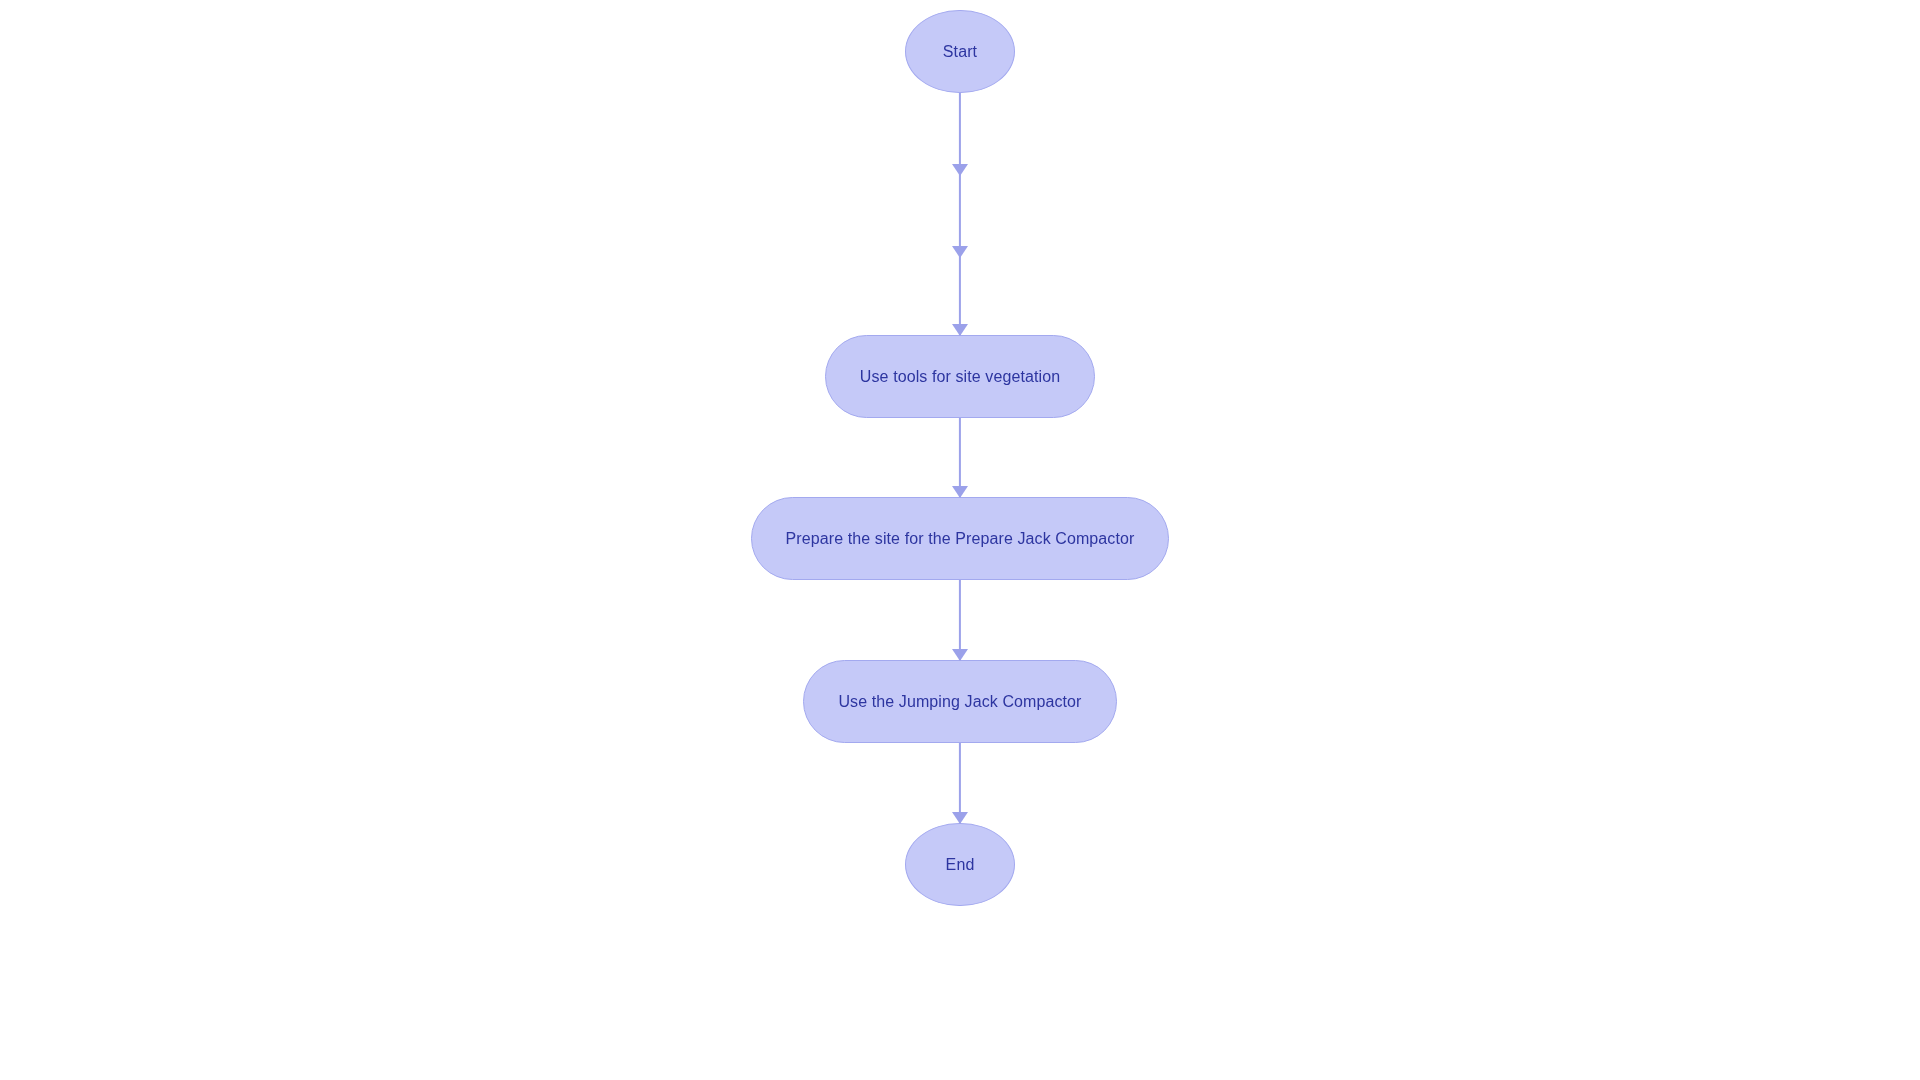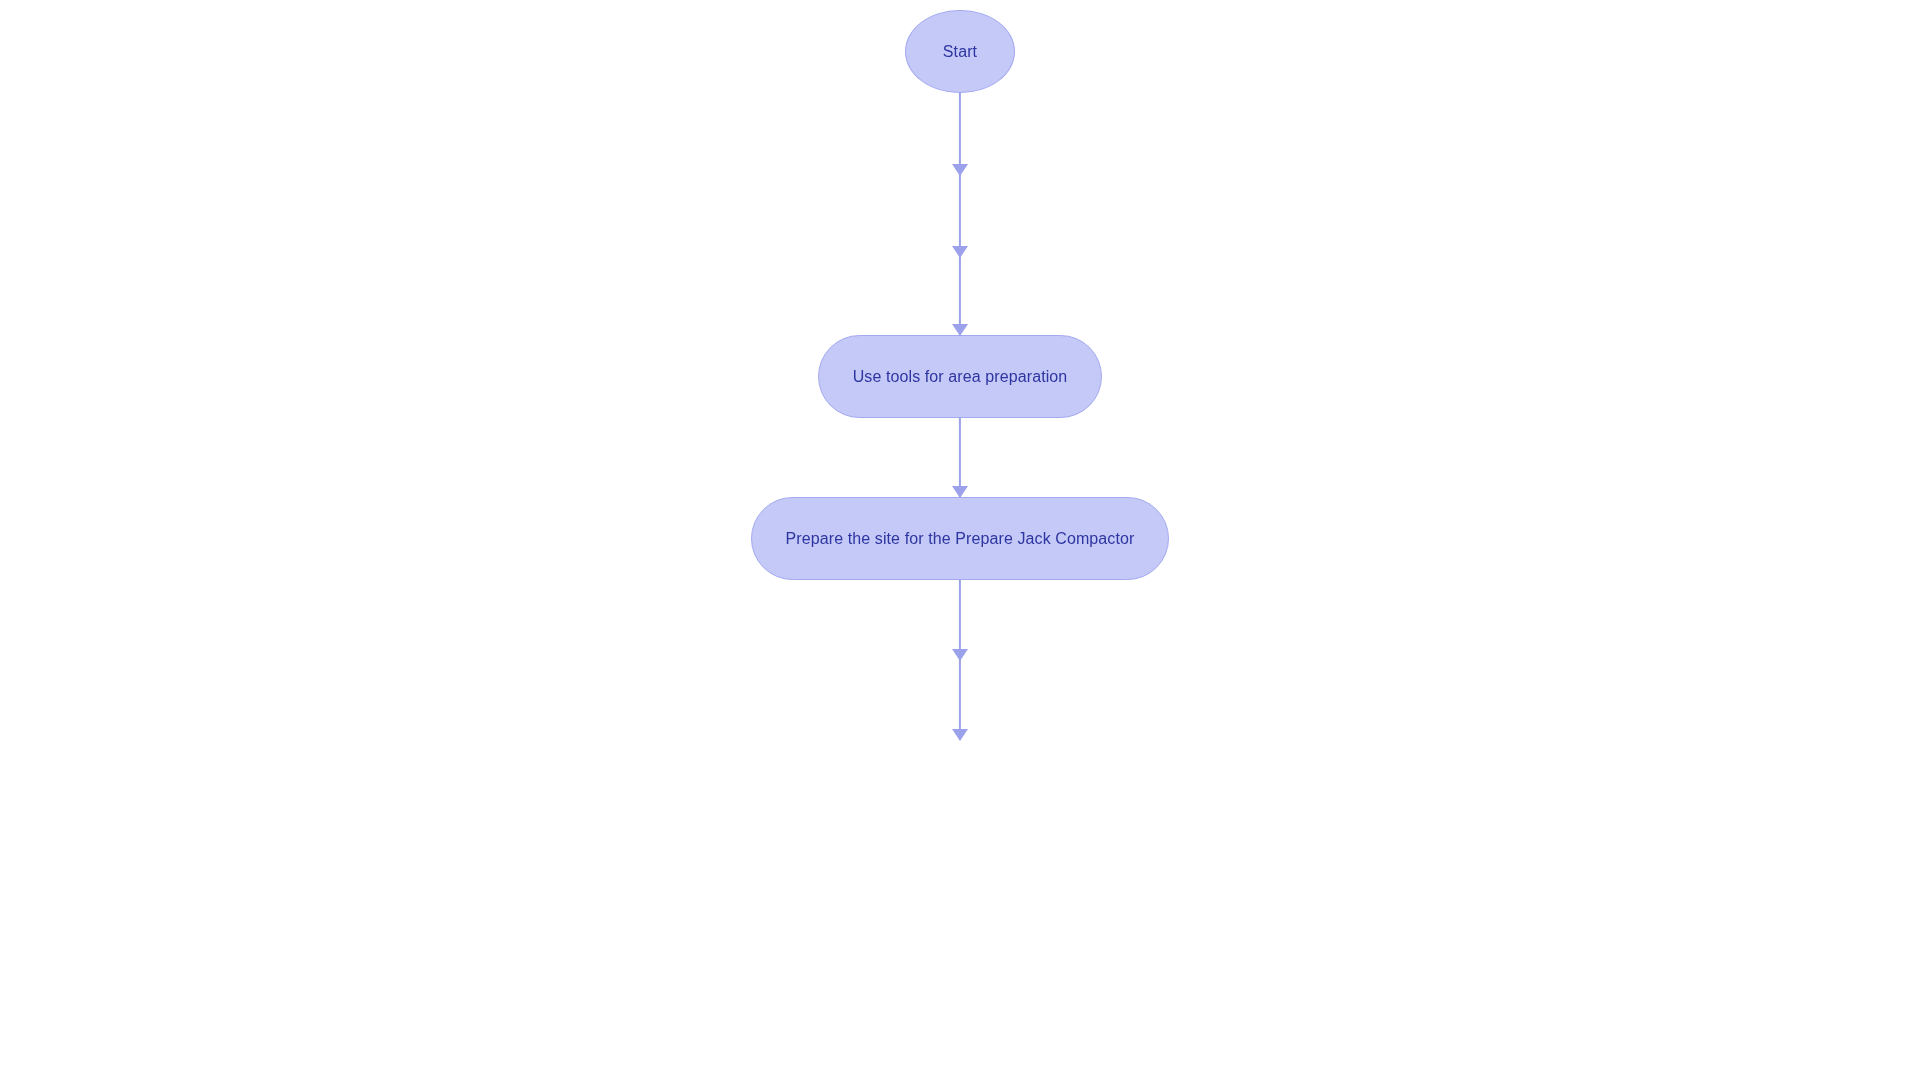--- a/index.html
+++ b/index.html
@@ -126,38 +126,44 @@
       <span class="arrowhead"></span>
     </div>
 
 
     <div class="connector gap-3">
       <span class="stem"></span>
       <span class="arrowhead"></span>
     </div>
 
     <div class="node">
-      <span class="node-label">Use tools for area preparation</span>
+      <span class="node-label">Use tools for site vegetation</span>
     </div>
 
     <div class="connector gap-4">
       <span class="stem"></span>
       <span class="arrowhead"></span>
     </div>
 
     <div class="node">
       <span class="node-label">Prepare the site for the Prepare Jack Compactor</span>
     </div>
 
     <div class="connector gap-5">
       <span class="stem"></span>
       <span class="arrowhead"></span>
     </div>
 
+    <div class="node">
+      <span class="node-label">Use the Jumping Jack Compactor</span>
+    </div>
 
     <div class="connector gap-6">
       <span class="stem"></span>
       <span class="arrowhead"></span>
     </div>
 
+    <div class="node terminal">
+      <span class="node-label">End</span>
+    </div>
 
   </div>
 </div>
 
 </body></html>

